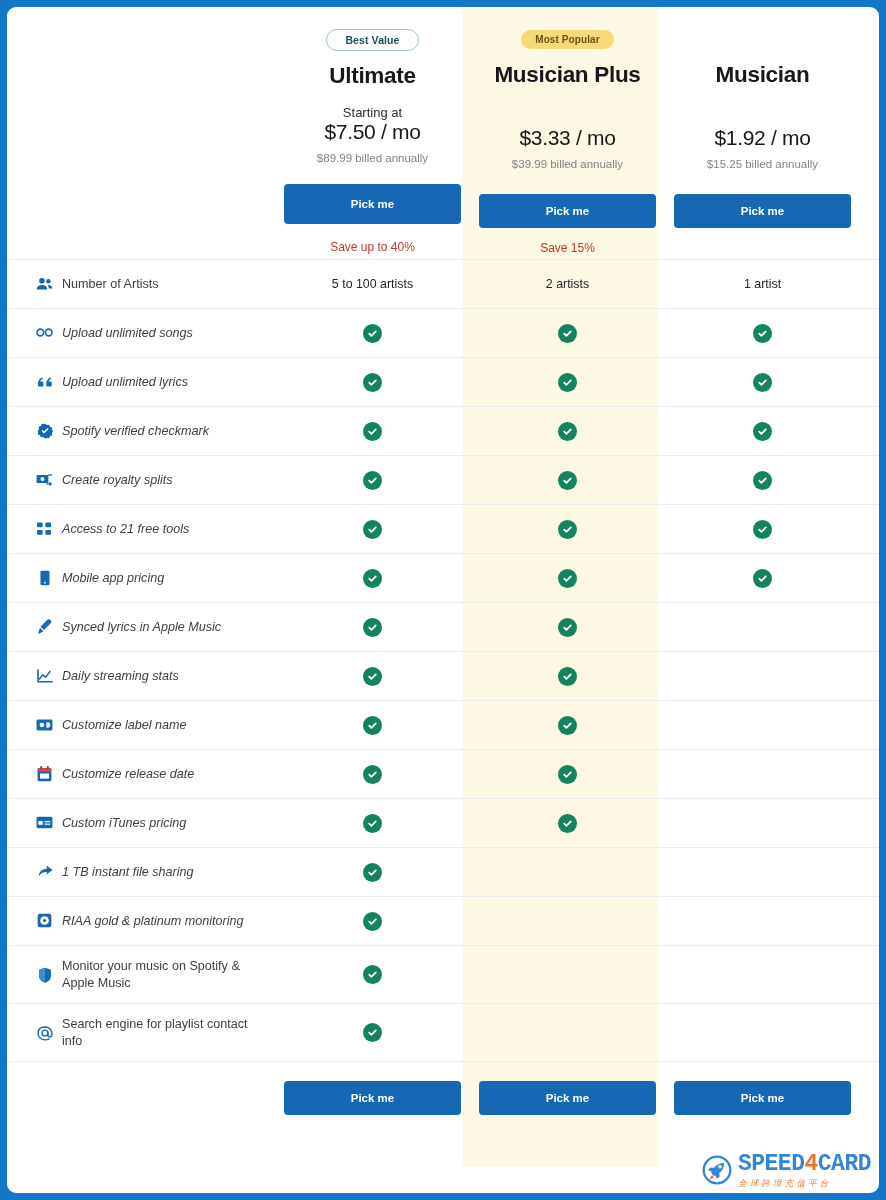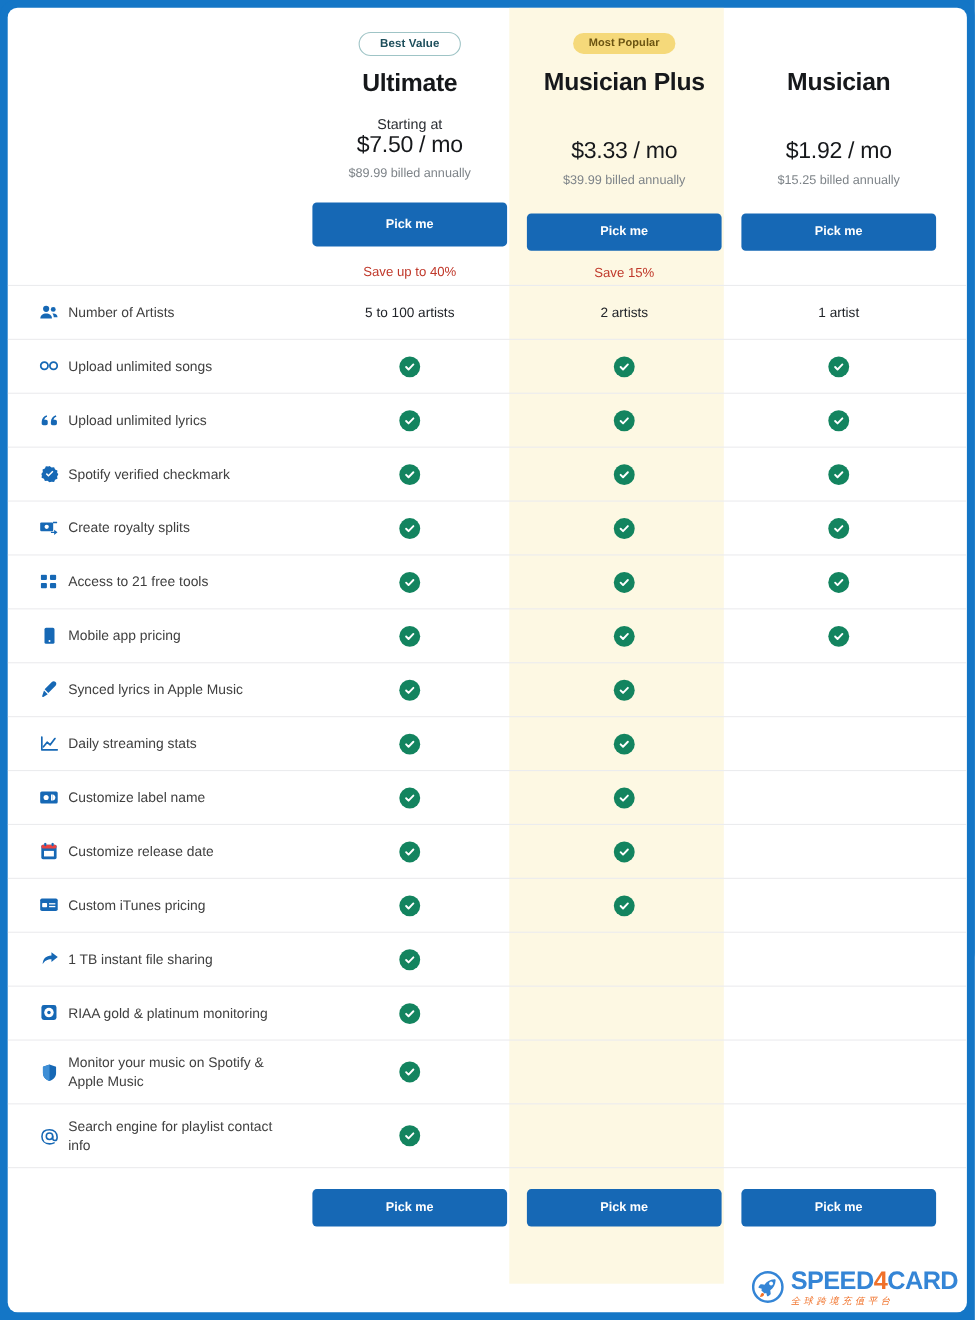--- a/index.html
+++ b/index.html
@@ -182,21 +182,21 @@
     width: 19px; height: 19px;
     border-radius: 50%;
     background: #13845f;
     display: flex;
     align-items: center;
     justify-content: center;
   }
   .check svg { display: block; }
 
   .r-tall  { height: 49px; }
-  .r-std   { height: 49px; }
+  .r-std   { height: 49px; font-style: italic; }
   .r-two   { height: 58px; }
 
   
   .footer-row {
     display: flex;
     width: 872px;
     padding-left: 29px;
     border-top: 1px solid #ebecee;
     padding-top: 19px;
     padding-bottom: 24px;
@@ -218,21 +218,21 @@
   .wm-rocket {
     width: 30px; height: 30px;
     flex: none;
   }
   .wm-text { line-height: 1; }
   .wm-main {
     font-size: 23px;
     font-weight: 800;
     letter-spacing: -.5px;
     color: #2a7fd4;
-    font-family: Liberation Sans, sans-serif;
+    font-family: Liberation Mono, monospace;
   }
   .wm-main .four { color: #f06a1e; }
   .wm-sub {
     font-size: 8.5px;
     color: #f06a1e;
     letter-spacing: 3.2px;
     margin-top: 3px;
     font-family: "DejaVu Sans", sans-serif;
     font-style: italic;
   }

